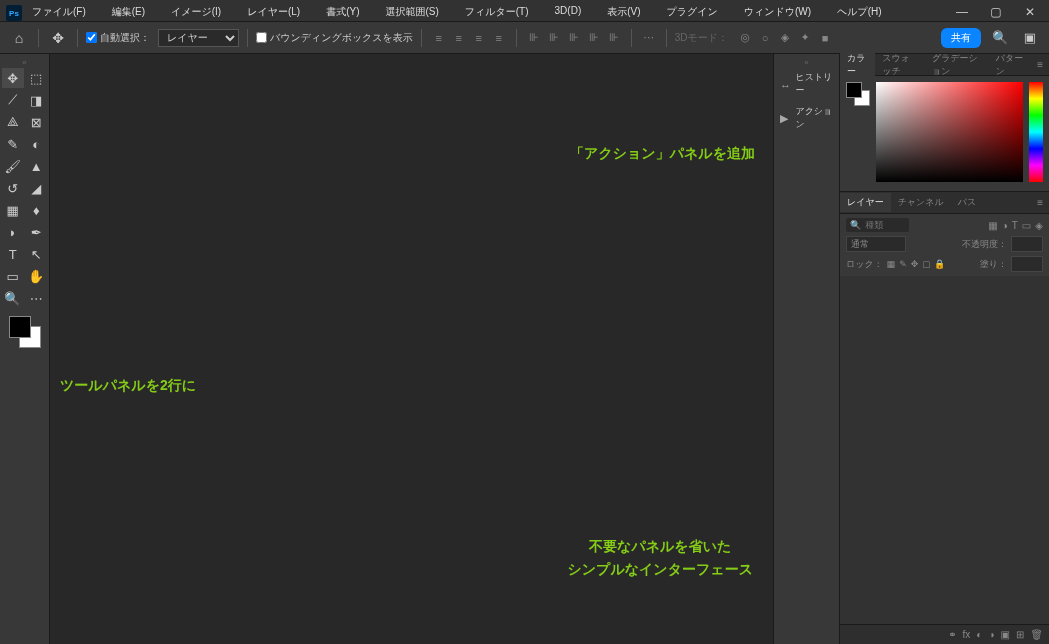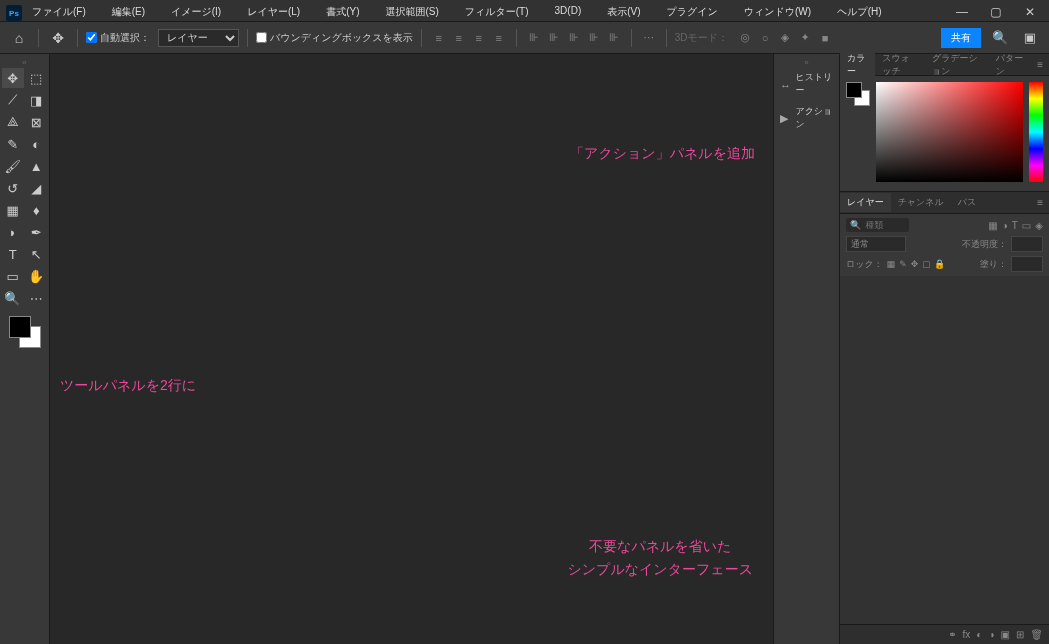--- a/index.html
+++ b/index.html
@@ -12,33 +12,33 @@
 .win-btn{width:26px;height:18px;display:flex;align-items:center;justify-content:center;color:#ccc;font-size:12px;cursor:pointer}
 .optbar{height:32px;background:#383838;display:flex;align-items:center;padding:0 8px;gap:8px;border-bottom:1px solid #1a1a1a}
 .home-btn{width:22px;height:22px;display:flex;align-items:center;justify-content:center;color:#ccc;cursor:pointer;font-size:14px}
 .sep{width:1px;height:18px;background:#555}
 .opt-label{font-size:10px;color:#ccc}
 .opt-select{background:#2a2a2a;color:#ccc;border:1px solid #555;padding:1px 14px 1px 4px;font-size:10px;height:18px}
 .opt-check{display:flex;align-items:center;gap:3px}
 .opt-check input{width:11px;height:11px}
 .opt-icons{display:flex;gap:2px}
 .opt-icon{width:18px;height:18px;display:flex;align-items:center;justify-content:center;color:#888;font-size:11px;cursor:pointer}
-.share-btn{margin-left:auto;background:#0a84ff;color:#fff;padding:3px 10px;border-radius:0;font-size:10px;cursor:pointer}
+.share-btn{margin-left:auto;background:#0a84ff;color:#fff;padding:3px 10px;border-radius:6px;font-size:10px;cursor:pointer}
 .search-btn,.ws-btn{width:22px;height:22px;display:flex;align-items:center;justify-content:center;color:#ccc;cursor:pointer;font-size:13px}
 .main{display:flex;height:calc(100% - 54px)}
 .toolbox{width:50px;background:#383838;border-right:1px solid #1a1a1a;padding:4px 2px;display:flex;flex-direction:column;gap:2px}
 .tool-handle{height:8px;display:flex;align-items:center;justify-content:center;color:#666;font-size:8px}
 .tool-row{display:flex;gap:2px}
 .tool{width:22px;height:20px;display:flex;align-items:center;justify-content:center;color:#ccc;cursor:pointer;font-size:13px}
 .tool.active{background:#4a4a4a}
 .color-swatches{margin-top:6px;position:relative;width:32px;height:32px;align-self:center}
 .swatch-fg{width:22px;height:22px;background:#000;border:1px solid #888;position:absolute;top:0;left:0;z-index:2}
 .swatch-bg{width:22px;height:22px;background:#fff;border:1px solid #888;position:absolute;bottom:0;right:0;z-index:1}
 .canvas{flex:1;background:#282828;position:relative}
-.annotation{position:absolute;color:#ec4899;font-weight:normal;font-size:14px;line-height:1.6}
+.annotation{position:absolute;color:#84cc16;font-weight:bold;font-size:14px;line-height:1.6}
 .ann1{top:88px;right:18px}
 .ann2{top:320px;left:10px}
 .ann3{bottom:64px;right:20px;text-align:center}
 .tab-col{width:66px;background:#383838;border-left:1px solid #1a1a1a;display:flex;flex-direction:column;gap:2px;padding-top:4px}
 .tab-item{display:flex;align-items:center;gap:4px;padding:3px 6px;font-size:9px;color:#ccc;cursor:pointer}
 .tab-icon{width:14px;font-size:11px;color:#aaa}
 .panels{width:210px;background:#383838;border-left:1px solid #1a1a1a;display:flex;flex-direction:column}
 .panel-tabs{display:flex;background:#2e2e2e;height:22px;align-items:center;border-bottom:1px solid #1a1a1a}
 .panel-tab{padding:3px 7px;font-size:9px;color:#888;cursor:pointer}
 .panel-tab.active{color:#ddd;background:#383838}

